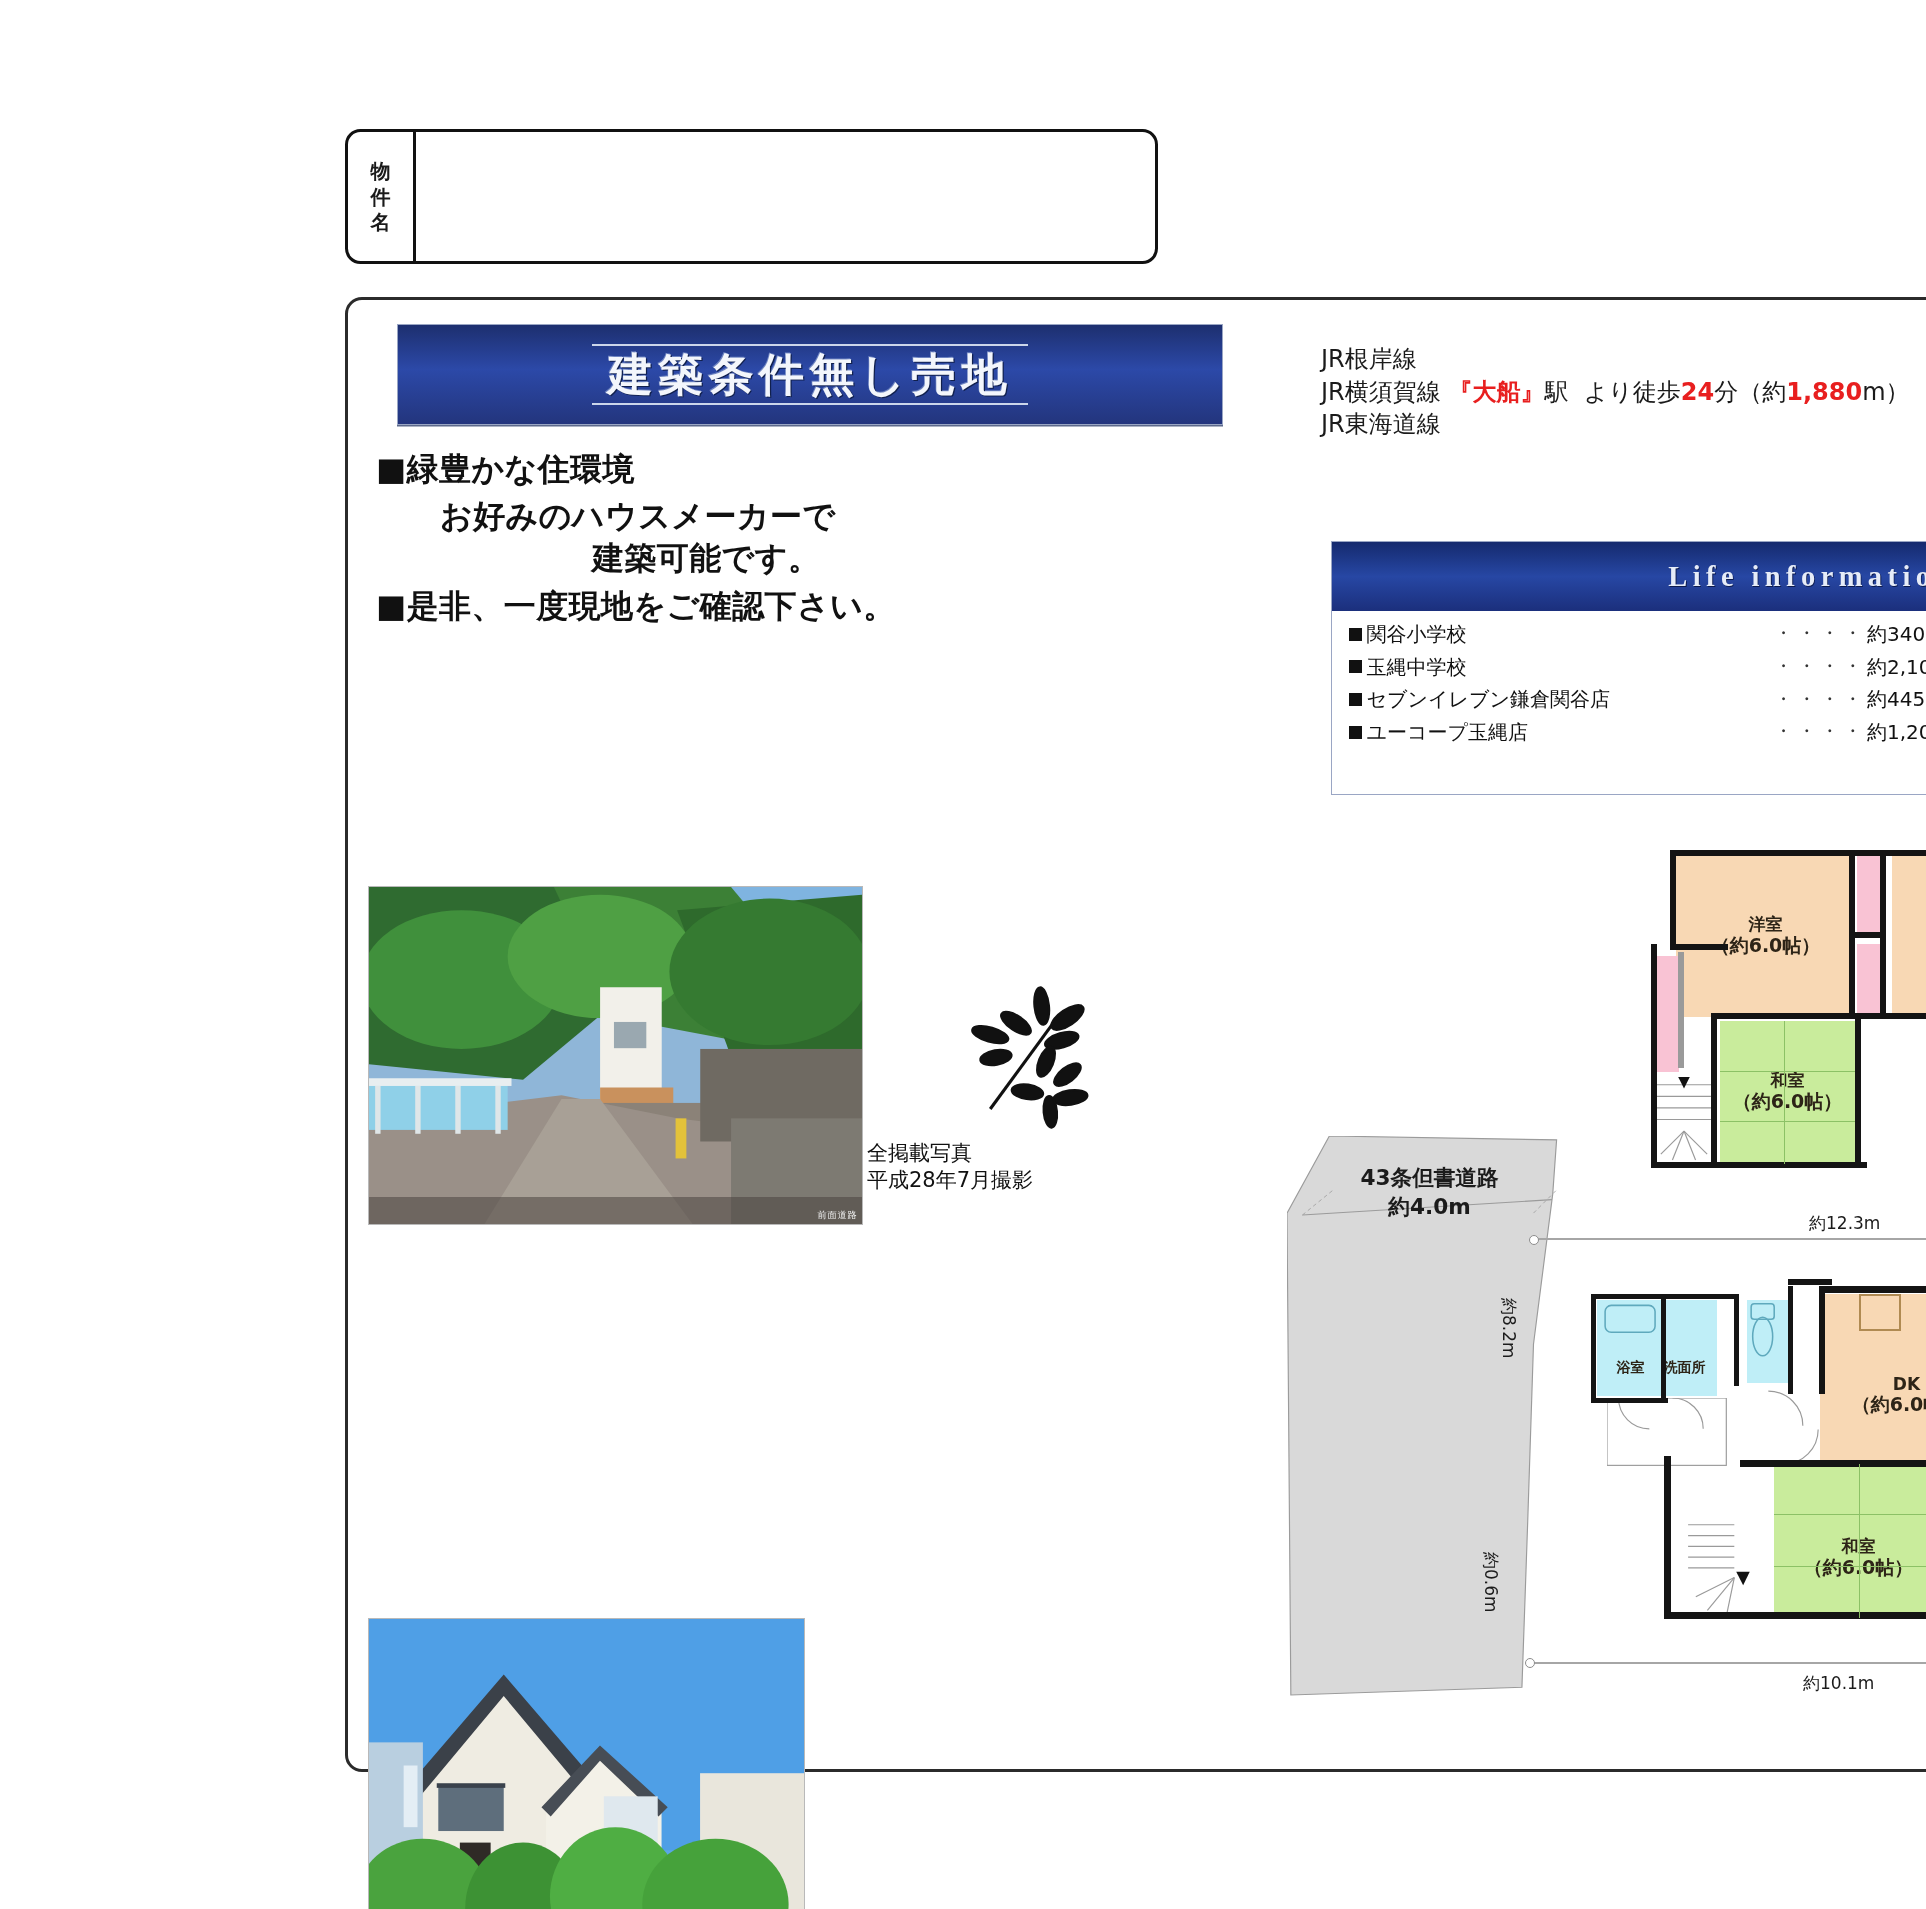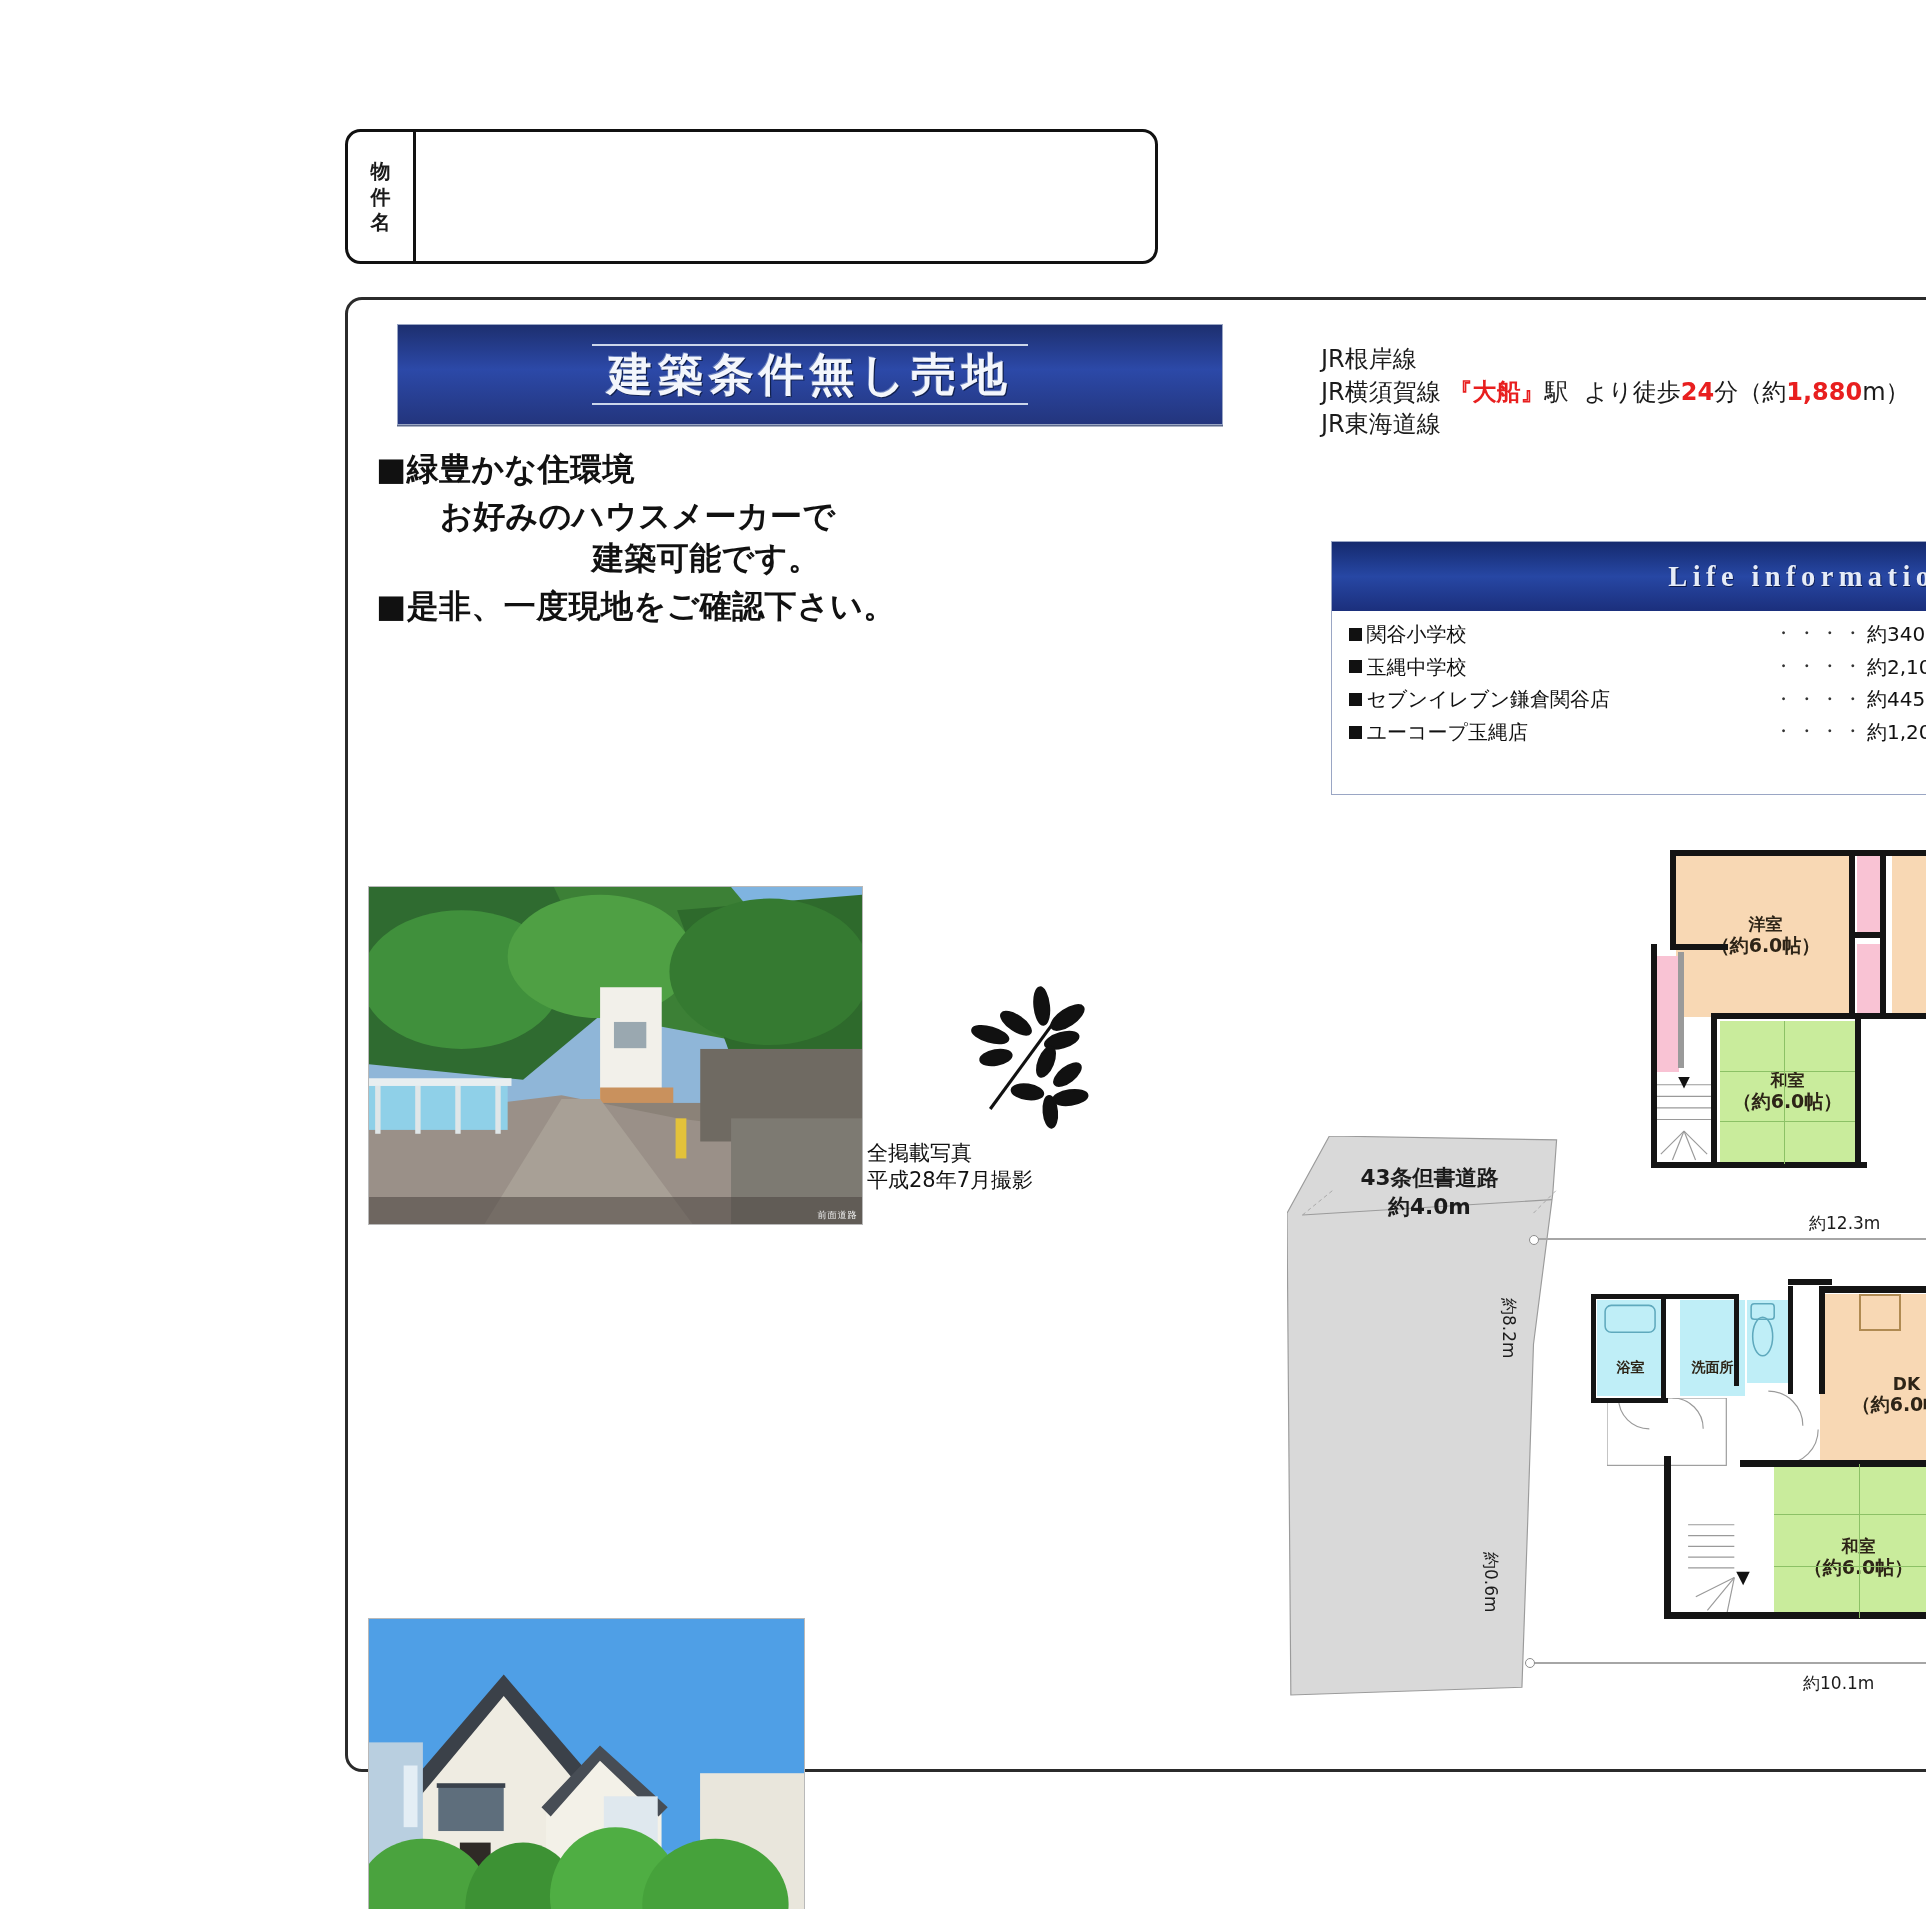--- a/index.html
+++ b/index.html
@@ -303,21 +303,21 @@
 <div class="dimline" style="left:1529px;top:1662px;width:828px;height:1.9px;"></div>
 <div class="dot" style="left:1525px;top:1658px;"></div>
 
 <div class="dim" style="left:1803px;top:1672px;">約10.1m</div>
 
 <div class="abs" style="left:1572px;top:1271px;width:655px;height:385px;">
 
   <div class="room blue" style="left:25px;top:29px;width:67px;height:96px;">
     <span class="rn" style="font-size:14px;margin-top:39px;">浴室</span>
   </div>
-  <div class="room blue" style="left:108px;top:29px;width:65px;height:96px;">
+  <div class="room blue" style="left:80px;top:29px;width:65px;height:96px;">
     <span class="rn" style="font-size:14px;margin-top:39px;">洗面所</span>
   </div>
   <div class="blue" style="position:absolute;left:175px;top:29px;width:42px;height:83px;"></div>
 
   <svg style="position:absolute;left:25px;top:29px;" width="193" height="98" viewBox="0 0 500 255">
     <rect x="20" y="14" width="130" height="70" rx="16" fill="none" stroke="#5fa9bd" stroke-width="4"></rect>
     <rect x="400" y="10" width="60" height="40" rx="8" fill="none" stroke="#5fa9bd" stroke-width="4"></rect>
     <ellipse cx="430" cy="95" rx="26" ry="50" fill="none" stroke="#5fa9bd" stroke-width="4"></ellipse>
   </svg>
 

